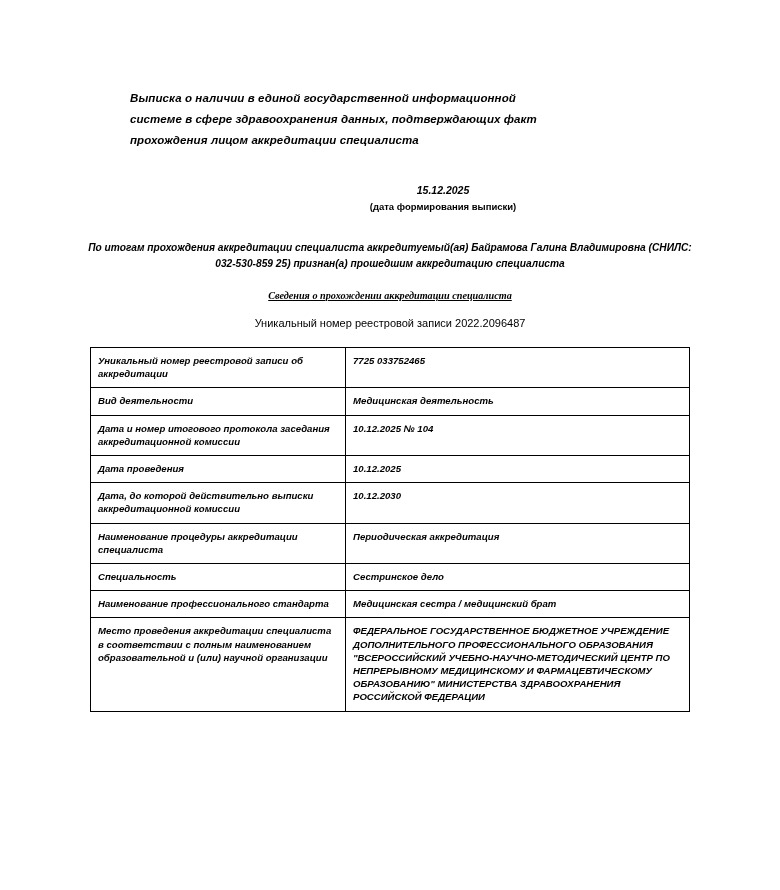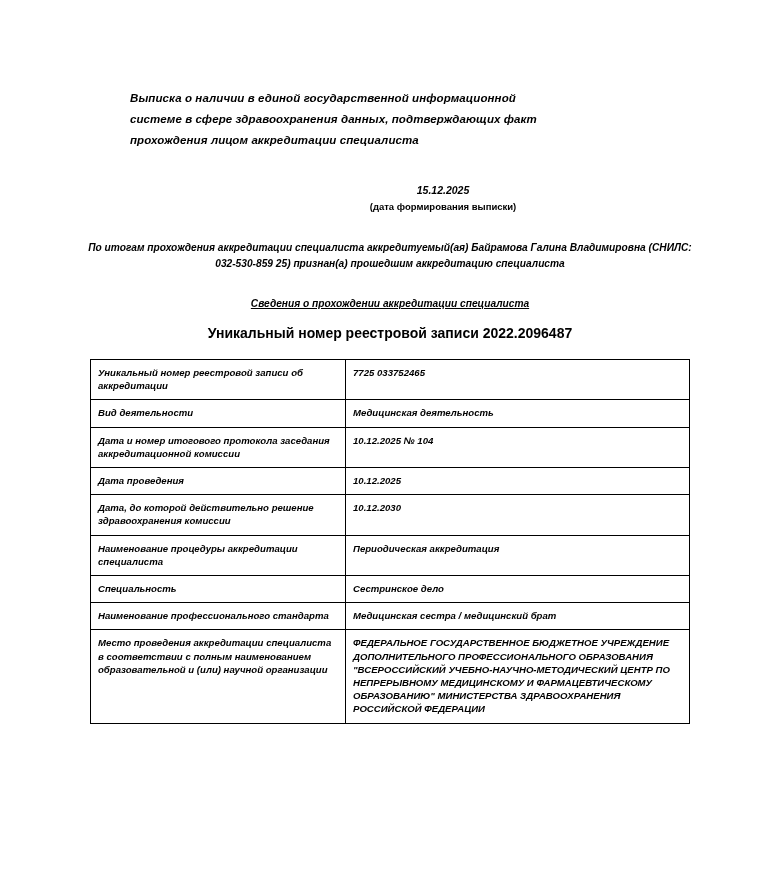--- a/index.html
+++ b/index.html
@@ -56,32 +56,33 @@
   .summary {
     margin: 26px auto 0 auto;
     width: 604px;
     text-align: center;
     font-weight: bold;
     font-style: italic;
     font-size: 10.2px;
     line-height: 16px;
   }
   .section-heading {
-    margin: 26px auto 0 auto;
+    margin: 18px auto 0 auto;
     text-align: center;
     font-weight: bold;
     font-style: italic;
     font-size: 10.2px;
     text-decoration: underline;
+    font-family: Liberation Serif, serif;
   }
   .reg-number {
     margin: 16px auto 16px auto;
     text-align: center;
-    font-weight: bold;
-    font-size: 14px;
+    font-weight: normal;
+    font-size: 11px;
   }
   table.info {
     margin: 18px auto 0 auto;
     width: 600px;
     border-collapse: collapse;
     table-layout: fixed;
   }
   table.info td {
     border: 1px solid #000000;
     vertical-align: top;
@@ -142,21 +143,21 @@
       </tr>
       <tr>
         <td class="label">Дата и номер итогового протокола заседания аккредитационной комиссии</td>
         <td class="value">10.12.2025 № 104</td>
       </tr>
       <tr>
         <td class="label">Дата проведения</td>
         <td class="value">10.12.2025</td>
       </tr>
       <tr>
-        <td class="label">Дата, до которой действительно решение здравоохранения комиссии</td>
+        <td class="label">Дата, до которой действительно выписки аккредитационной комиссии</td>
         <td class="value">10.12.2030</td>
       </tr>
       <tr>
         <td class="label">Наименование процедуры аккредитации специалиста</td>
         <td class="value">Периодическая аккредитация</td>
       </tr>
       <tr>
         <td class="label">Специальность</td>
         <td class="value">Сестринское дело</td>
       </tr>

